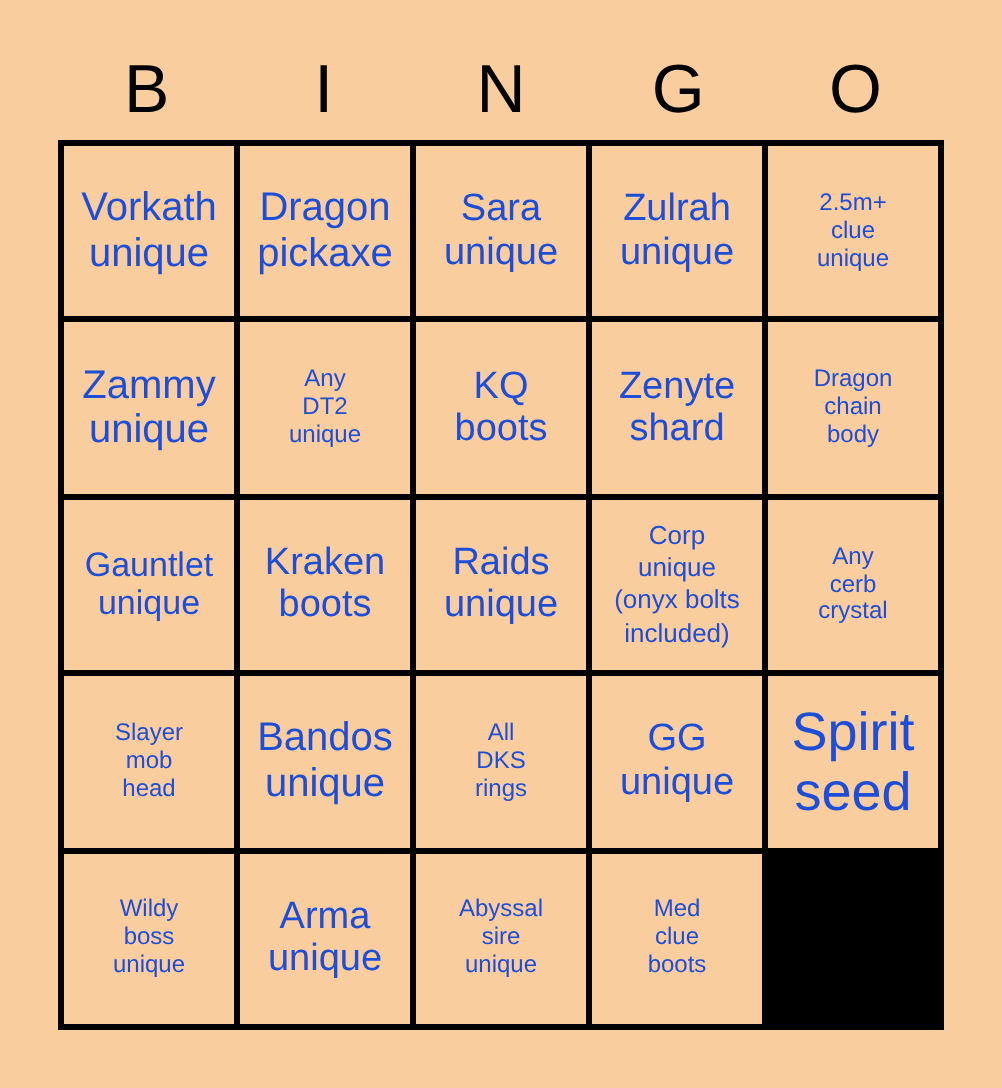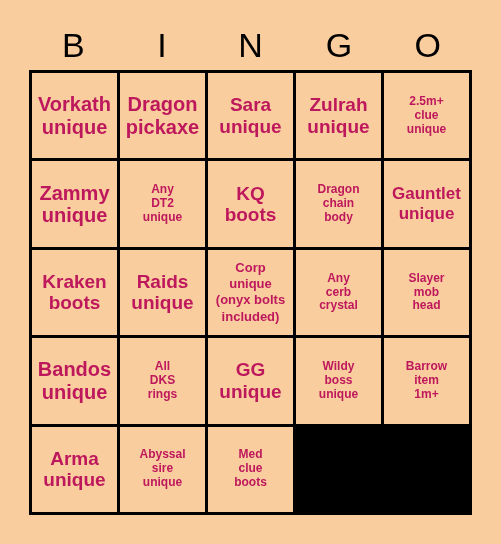--- a/index.html
+++ b/index.html
@@ -69,24 +69,24 @@
     justify-content: center;
     text-align: center;
     padding: 2px 3px;
     overflow: hidden;
   }
   .cell-text {
     display: block;
     width: 100%;
     font-size: 20px;
     line-height: 1.13;
-    font-weight: 700;
+    font-weight: 400;
     white-space: pre-line;
     word-break: break-word;
-    color: #be185d;
+    color: #1d4ed8;
   }
 
   
   .cell-text.size-xl { font-size: 27px; line-height: 1.12; }
   .cell-text.size-lg { font-size: 19px; line-height: 1.13; }
   .cell-text.size-md { font-size: 20px; line-height: 1.13; }
   .cell-text.size-sm { font-size: 12px; line-height: 1.16; }
   .cell-text.size-xs { font-size: 17px; line-height: 1.16; }
   .cell-text.size-tiny { font-size: 13px; line-height: 1.25; }
 </style>
@@ -132,20 +132,24 @@
       <div class="cell">
         <span class="cell-text size-sm">Any
 DT2
 unique</span>
       </div>
       <div class="cell">
         <span class="cell-text size-lg">KQ
 boots</span>
       </div>
       <div class="cell">
+        <span class="cell-text size-lg">Zenyte
+shard</span>
+      </div>
+      <div class="cell">
         <span class="cell-text size-sm">Dragon
 chain
 body</span>
       </div>
       <div class="cell">
         <span class="cell-text size-xs">Gauntlet
 unique</span>
       </div>
       <div class="cell">
         <span class="cell-text size-lg">Kraken
@@ -178,28 +182,27 @@
       <div class="cell">
         <span class="cell-text size-sm">All
 DKS
 rings</span>
       </div>
       <div class="cell">
         <span class="cell-text size-lg">GG
 unique</span>
       </div>
       <div class="cell">
+        <span class="cell-text size-xl">Spirit
+seed</span>
+      </div>
+      <div class="cell">
         <span class="cell-text size-sm">Wildy
 boss
 unique</span>
-      </div>
-      <div class="cell">
-        <span class="cell-text size-sm">Barrow
-item
-1m+</span>
       </div>
       <div class="cell">
         <span class="cell-text size-lg">Arma
 unique</span>
       </div>
       <div class="cell">
         <span class="cell-text size-sm">Abyssal
 sire
 unique</span>
       </div>

